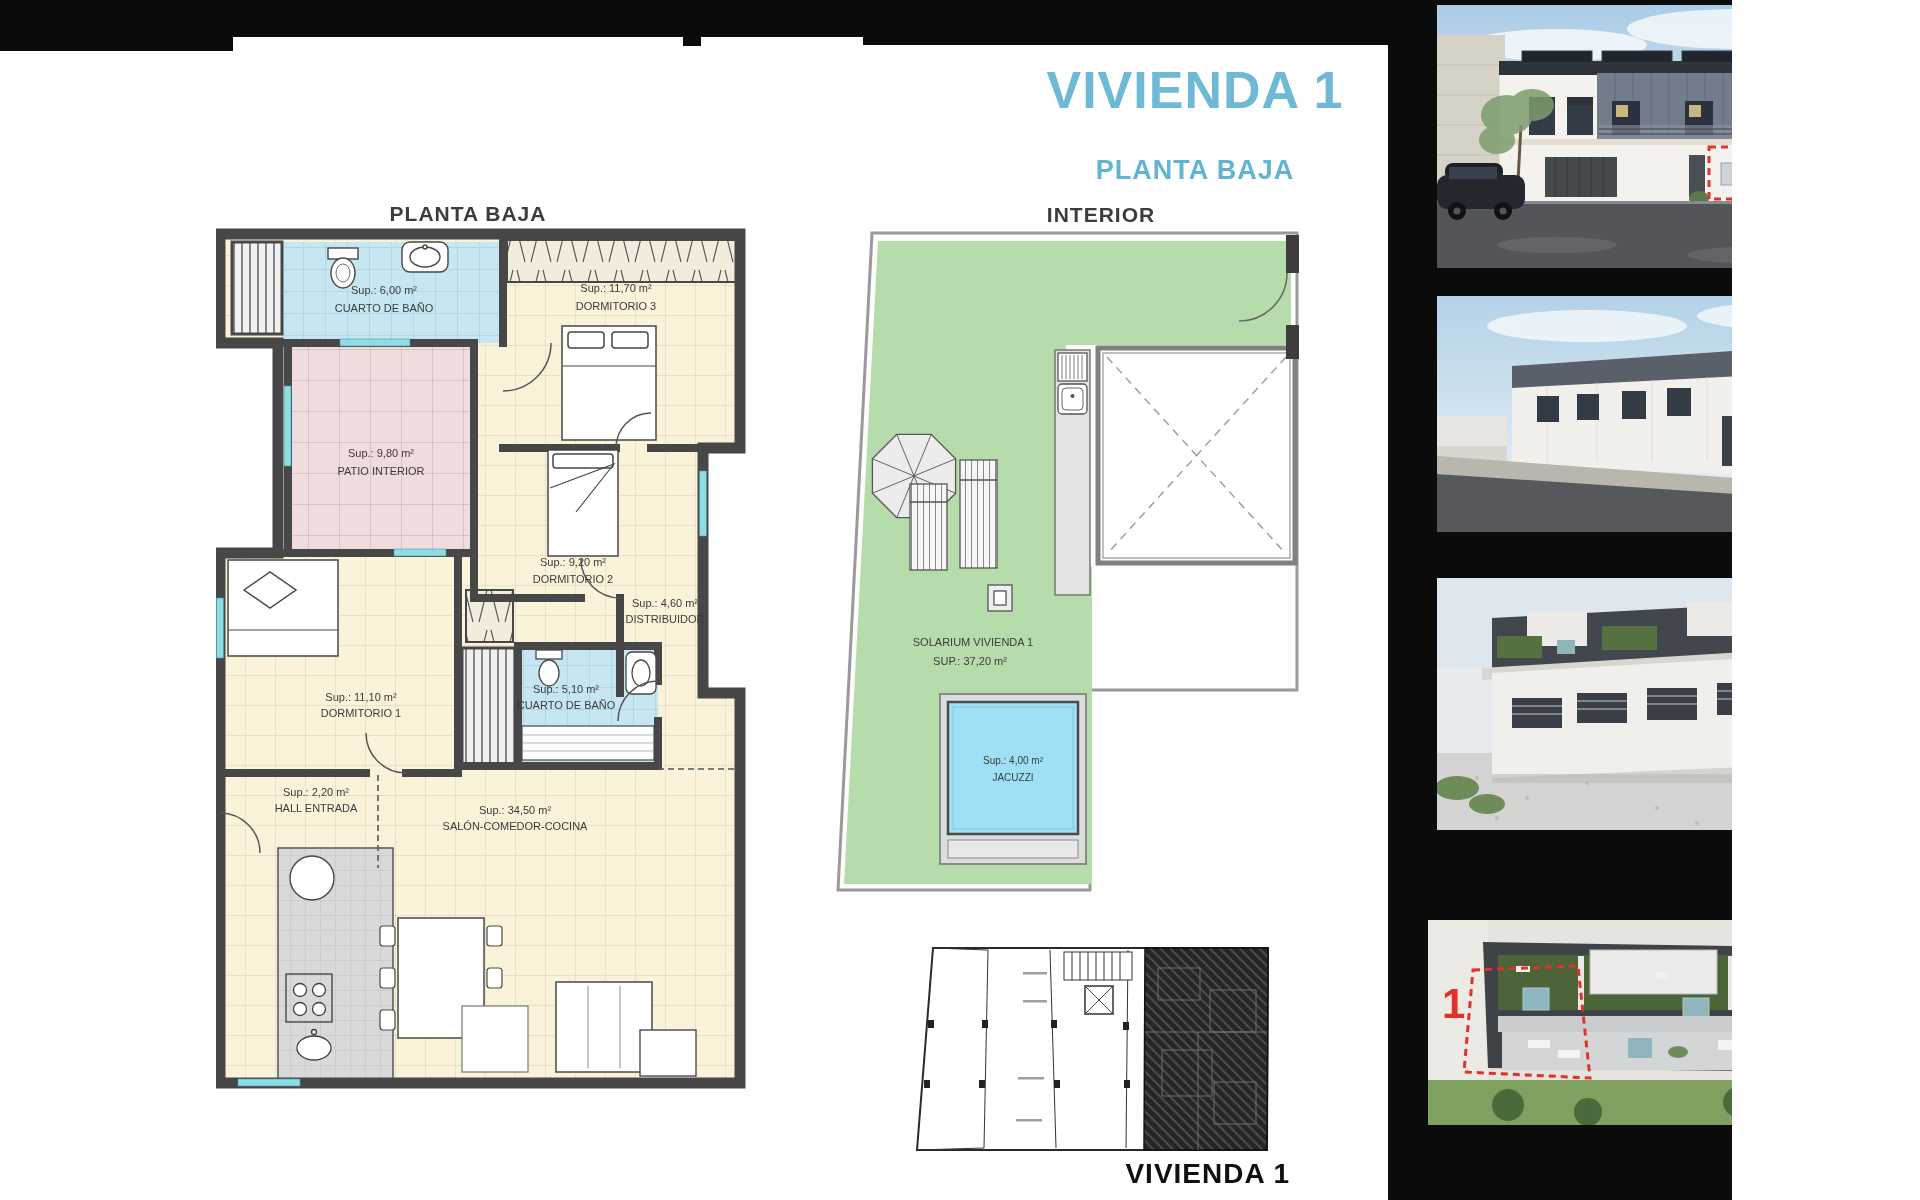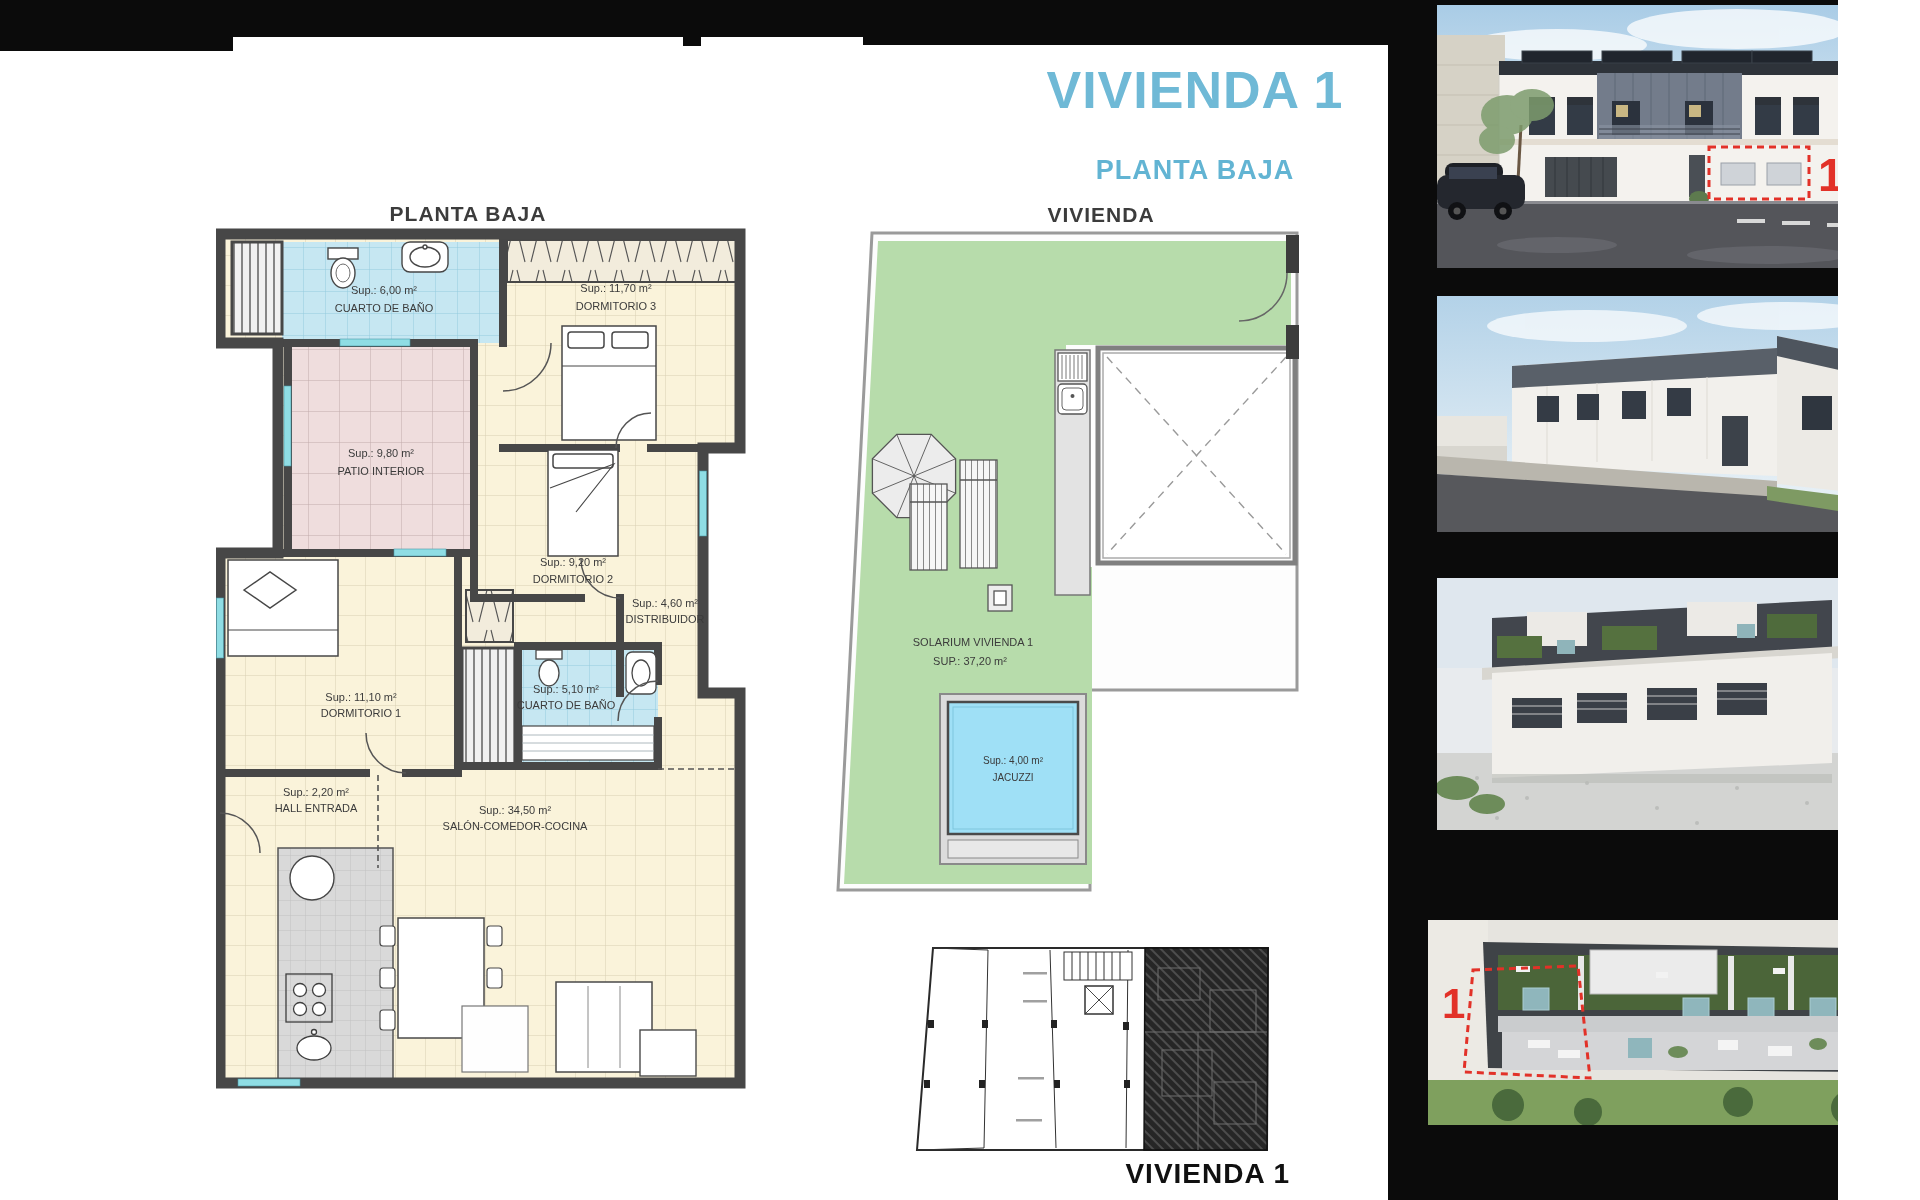--- a/index.html
+++ b/index.html
@@ -1,17 +1,17 @@
 <!DOCTYPE html>
 <html><head>
 <meta charset="utf-8">
 <style>
   html,body{margin:0;padding:0;background:#ffffff;}
-  .page{position:relative;width:1838px;height:1200px;background:#ffffff;overflow:hidden;
-        font-family:"Liberation Sans",sans-serif;}
+  .page{position:relative;width:1704px;height:1200px;background:#ffffff;overflow:hidden;
+        font-family:"Liberation Sans",sans-serif;padding-left:28px;}
   .abs{position:absolute;}
   .scanbar{background:#0b0b0b;}
   .main-title{left:1000px;top:60px;width:390px;text-align:center;
       font-size:52px;font-weight:bold;color:#6fb9d6;letter-spacing:1px;}
   .main-subtitle{left:1020px;top:155px;width:350px;text-align:center;
       font-size:27px;font-weight:bold;color:#62b4d3;letter-spacing:1px;}
   .plan-title{font-size:21px;font-weight:bold;color:#3c3c3c;letter-spacing:1px;text-align:center;}
   .plan-title-left{left:368px;top:202px;width:200px;}
   .plan-title-sol{left:1001px;top:203px;width:200px;}
   .keyplan-label{left:1080px;top:1158px;width:210px;text-align:right;
@@ -28,21 +28,21 @@
 <div class="page">
 
   <div class="abs scanbar" style="left:0;top:0;width:233px;height:51px;"></div>
   <div class="abs scanbar" style="left:233px;top:0;width:630px;height:37px;"></div>
   <div class="abs scanbar" style="left:683px;top:0;width:18px;height:46px;"></div>
   <div class="abs scanbar" style="left:863px;top:0;width:525px;height:45px;"></div>
 
   <div class="abs main-title">VIVIENDA 1</div>
   <div class="abs main-subtitle">PLANTA BAJA</div>
   <div class="abs plan-title plan-title-left">PLANTA BAJA</div>
-  <div class="abs plan-title plan-title-sol">VIVIENDA</div>
+  <div class="abs plan-title plan-title-sol">INTERIOR</div>
 
   <svg class="abs" style="left:216px;top:226px;" width="535" height="868" viewBox="0 0 535 868">
     <defs>
       <pattern id="pCream" width="30" height="30" patternUnits="userSpaceOnUse">
         <rect width="30" height="30" fill="#faf3da"></rect>
         <path d="M30,0 V30 M0,30 H30" stroke="#d9cfb2" stroke-width="1" fill="none"></path>
       </pattern>
       <pattern id="pBlue" width="22" height="22" patternUnits="userSpaceOnUse">
         <rect width="22" height="22" fill="#c6e7f2"></rect>
         <path d="M22,0 V22 M0,22 H22" stroke="#94cbde" stroke-width="1" fill="none"></path>

